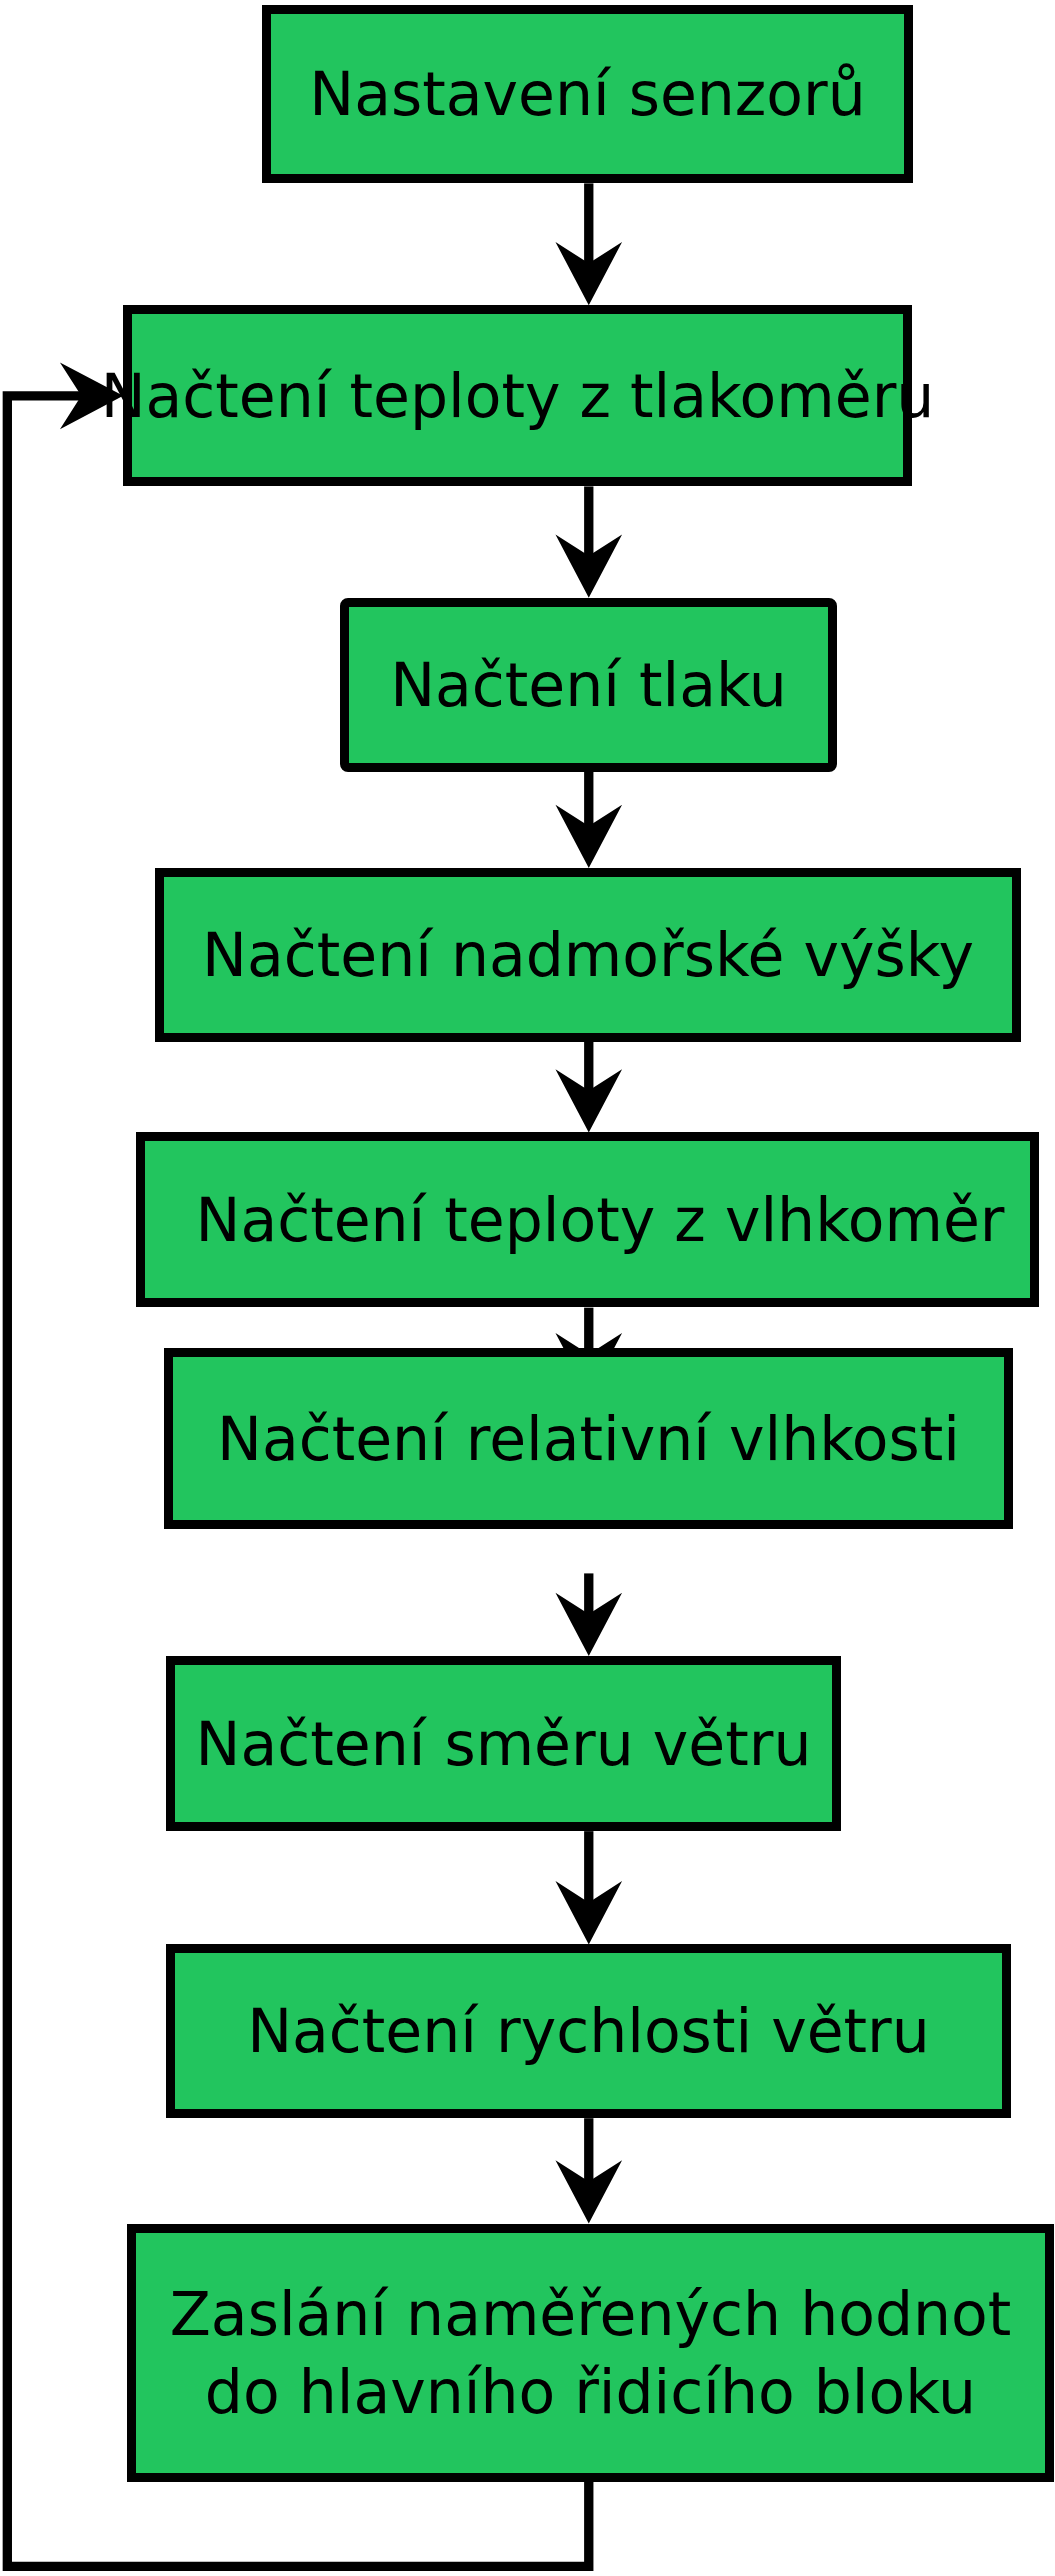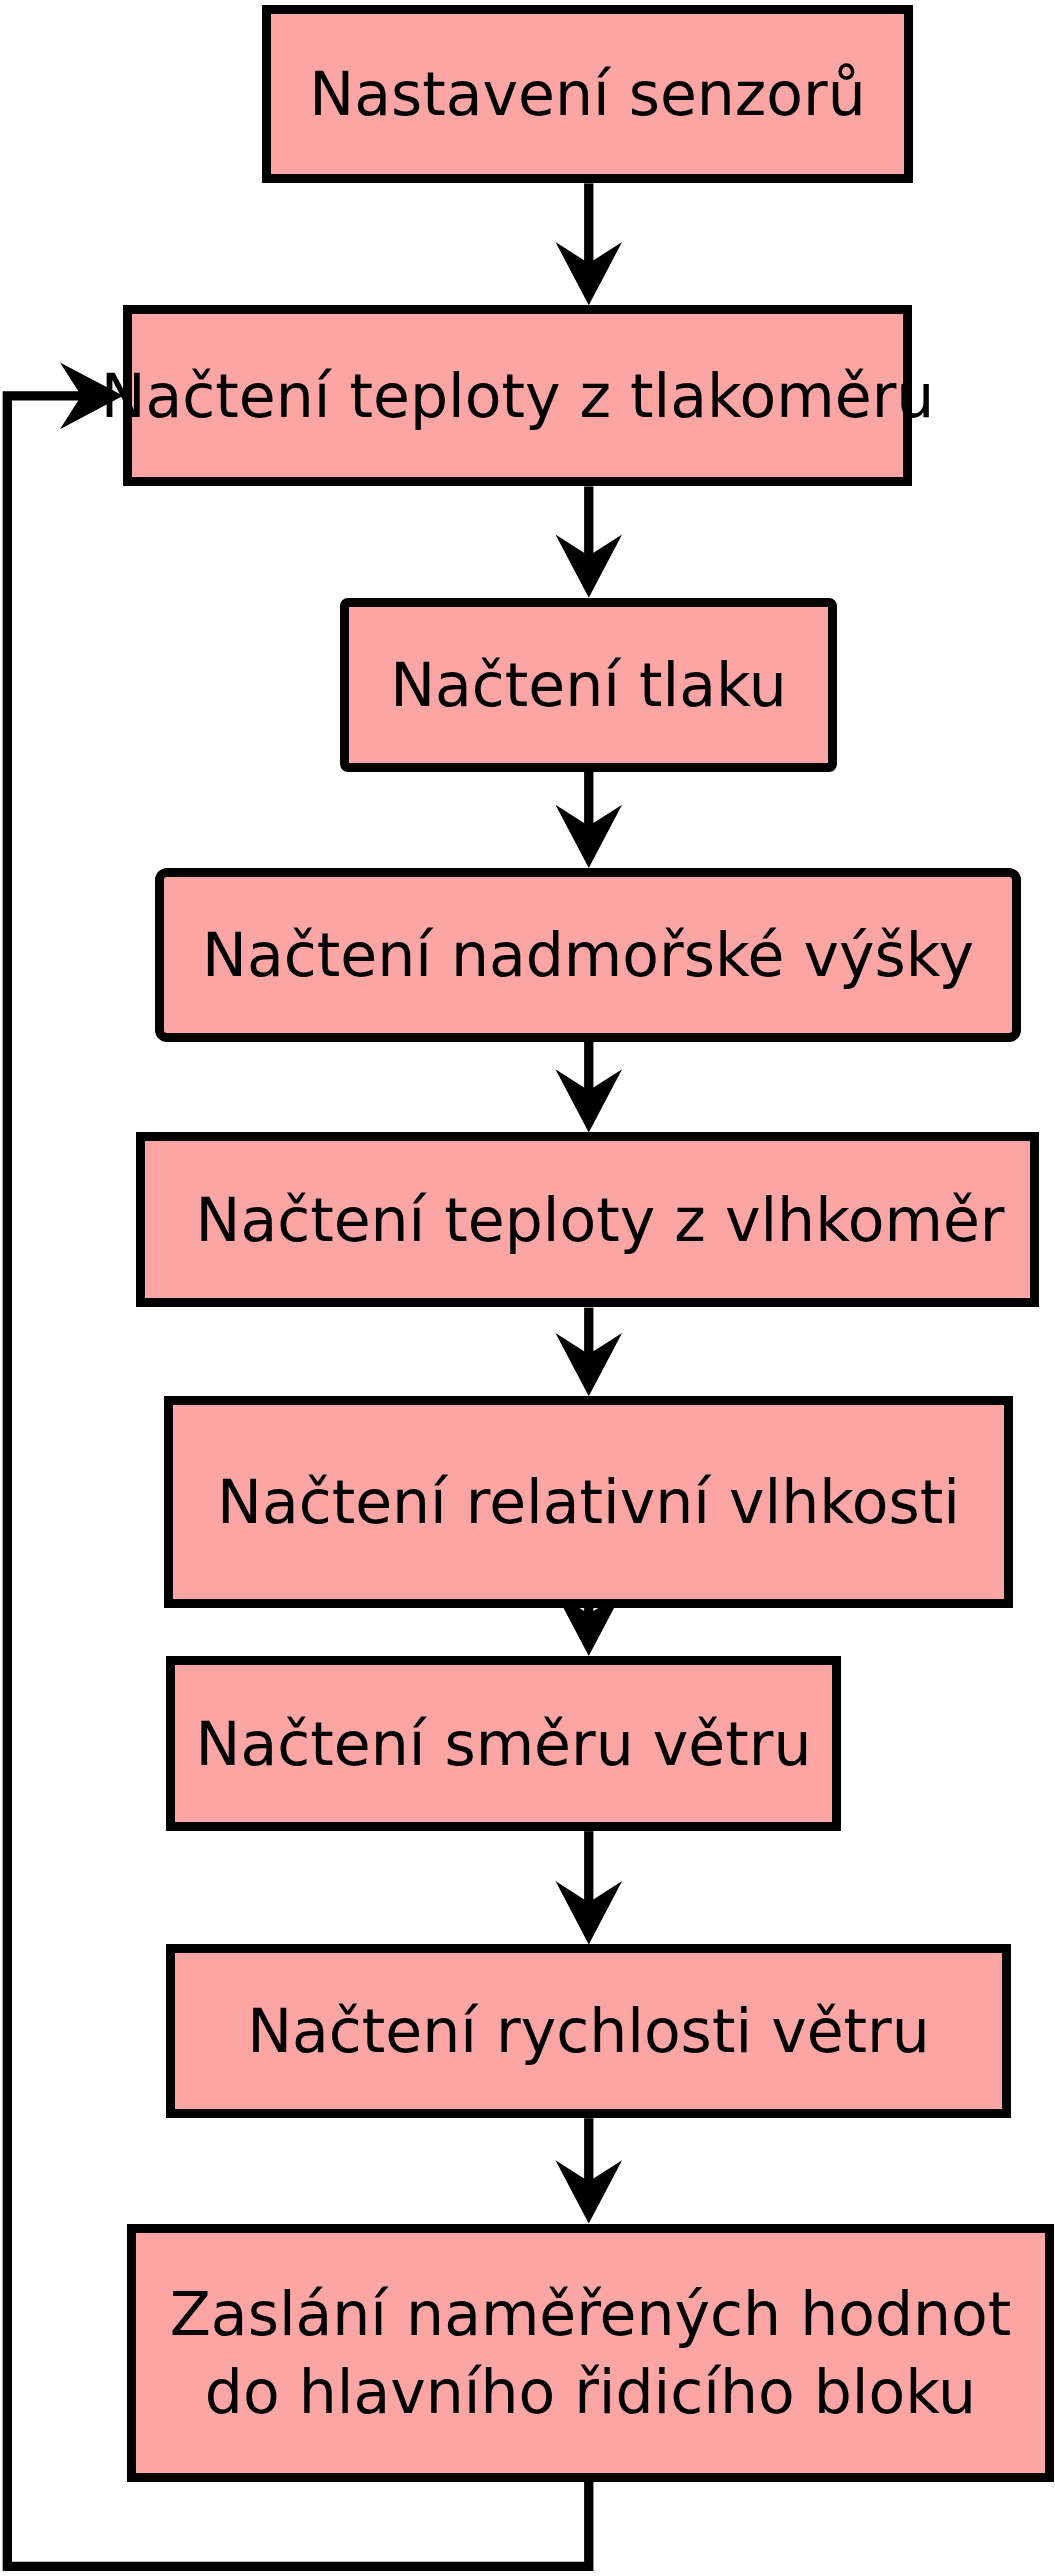--- a/index.html
+++ b/index.html
@@ -28,39 +28,39 @@
     fill: none;
   }
   .connectors polygon {
     fill: #000000;
     stroke: none;
   }
   .node {
     position: absolute;
     box-sizing: border-box;
     border: 9.3px solid #000000;
-    background: #fca5a5;
+    background: #22c55e;
     color: #000000;
     display: flex;
     flex-direction: column;
     align-items: center;
     justify-content: center;
     text-align: center;
     font-size: 60px;
     line-height: 1.3;
     white-space: nowrap;
   }
   .node .lbl { display: block; }
   
   #node-1 { left: 262px;  top: 5.3px;    width: 651px;  height: 178px; }
   #node-2 { left: 123px;  top: 305px;  width: 789px; height: 181px; }
   #node-3 { left: 340px;  top: 598px;  width: 497px;  height: 174px; border-radius: 8px; }
-  #node-4 { left: 155px;  top: 868px; width: 866px; height: 174px; border-radius: 12px; }
+  #node-4 { left: 155px;  top: 868px; width: 866px; height: 174px; }
   #node-5 { left: 136px;  top: 1132px; width: 903px; height: 175px; padding-left: 25px; }
-  #node-6 { left: 164px;  top: 1396px; width: 849px; height: 212px; }
+  #node-6 { left: 164px;  top: 1348px; width: 849px; height: 181px; }
   #node-7 { left: 166px;  top: 1656px; width: 675px; height: 175px; text-align: center; }
   #node-8 { left: 166px;  top: 1944px; width: 845px; height: 174px; }
   #node-9 { left: 127px;  top: 2224px; width: 927px; height: 258px; }
 </style>
 </head>
 <body>
 
 <div class="stage">
 
   <svg class="connectors" viewBox="0 0 1584 3867" xmlns="http://www.w3.org/2000/svg">

